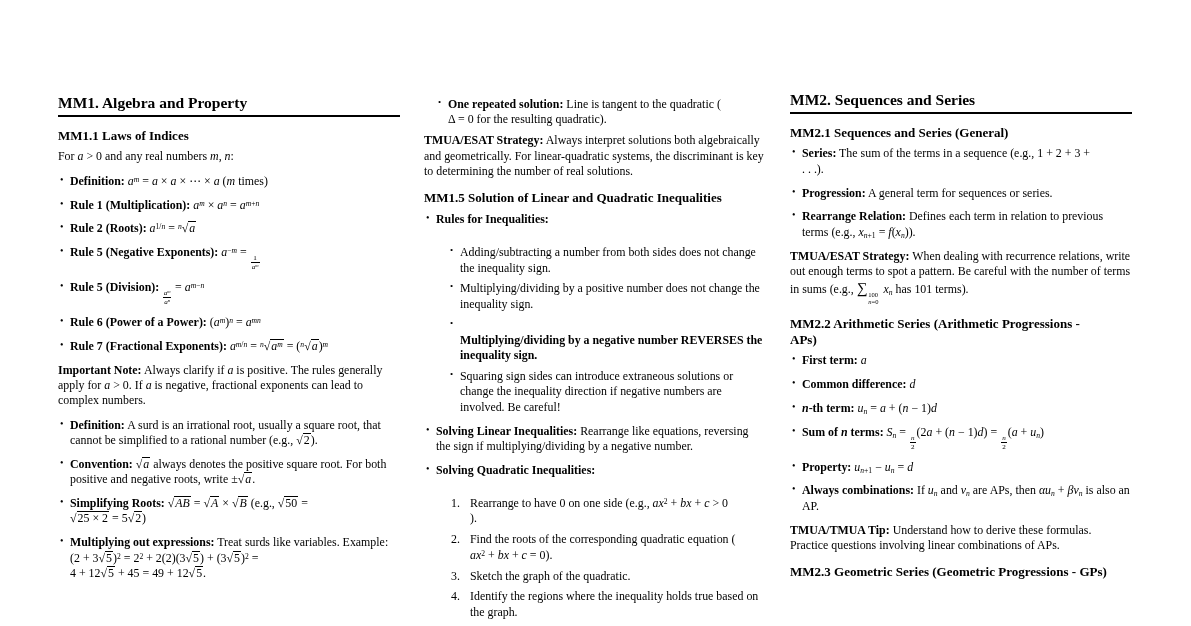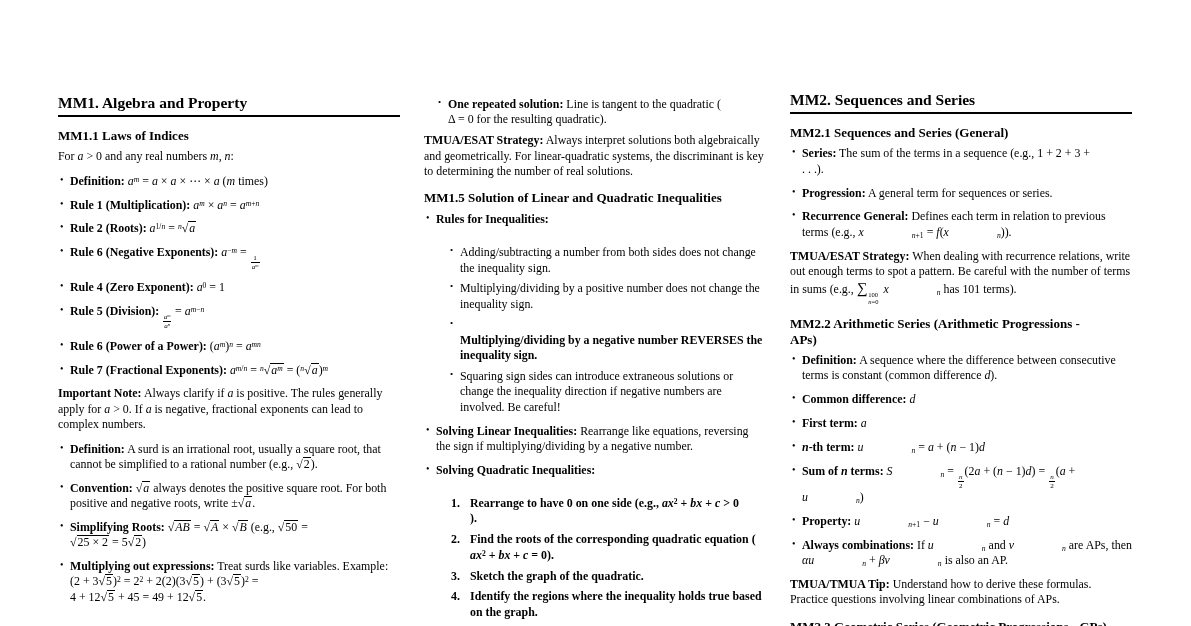--- a/index.html
+++ b/index.html
@@ -11,52 +11,51 @@
   .page{display:flex;gap:24px;padding:0 58px;box-sizing:border-box;width:1191px;}
   .col{width:342px;flex:0 0 342px;padding-top:79px;box-sizing:border-box;}
   .h1{font-size:15.5px;font-weight:bold;border-bottom:2px solid #000;padding-bottom:3px;margin:12px 0 9px 0;line-height:1.15;}
   .col1 .h1{margin-top:15px;}
   .h2{font-size:13px;font-weight:bold;margin:11px 0 6px 0;line-height:1.2;}
   .p{margin:0 0 9px 0;}
   .ul,.ol{margin:0 0 5px 0;}
   .li{position:relative;padding-left:12px;margin-bottom:8.5px;}
   .ul > .li::before{content:"\2022";position:absolute;left:2px;top:0;font-size:10px;}
   .ol{counter-reset:li;}
-  .ol > .li{padding-left:22px;counter-increment:li;font-weight:bold;}
+  .ol > .li{padding-left:22px;counter-increment:li;}
   .ol > .li::before{content:counter(li) ".";position:absolute;left:3px;top:0;}
   .nested{margin:18px 0 2px 12px;}
   .nested .li{margin-bottom:5.5px;}
   .nested.ul > .li::before{font-size:9px;}
   sup{font-size:0.64em;vertical-align:0.45em;line-height:0;}
-  sub{font-size:0.64em;vertical-align:-0.25em;line-height:0;margin-left:48px;}
+  sub{font-size:0.64em;vertical-align:-0.25em;line-height:0;}
   i{font-style:italic;}
   b{font-weight:bold;}
   .rad{display:inline-block;border-top:1px solid #000;line-height:1.05;padding:0 1px;}
   .frac{display:inline-flex;flex-direction:column;align-items:center;font-size:0.6em;line-height:1.15;vertical-align:-0.55em;margin:0 1px;}
   .frac .den{border-top:1px solid #000;padding:0 1px;}
   .lim{display:inline-flex;flex-direction:column;align-items:flex-start;font-size:0.55em;line-height:1.1;vertical-align:-0.5em;margin:0 2px 0 1px;}
   .sum{font-size:1.25em;}
 </style>
 </head>
 <body>
 
 <main class="page">
     <div class="col col1">
       <div class="h1">MM1. Algebra and Property</div>
       <div class="h2">MM1.1 Laws of Indices</div>
       <div class="p">For <i>a</i> &gt; 0 and any real numbers <i>m</i>, <i>n</i>:</div>
       <div class="ul">
         <div class="li"><span><b>Definition:</b> <i>a</i><sup><i>m</i></sup> = <i>a</i> × <i>a</i> × ⋯ × <i>a</i> (<i>m</i> times)</span></div>
         <div class="li"><span><b>Rule 1 (Multiplication):</b> <i>a</i><sup><i>m</i></sup> × <i>a</i><sup><i>n</i></sup> = <i>a</i><sup><i>m</i>+<i>n</i></sup></span></div>
         <div class="li"><span><b>Rule 2 (Roots):</b> <i>a</i><sup>1/<i>n</i></sup> = <sup><i>n</i></sup>√<span class="rad"><i>a</i></span></span></div>
-        <div class="li"><span><b>Rule 6 (Negative Exponents):</b> <i>a</i><sup>−<i>m</i></sup> = <span class="frac">
+        <div class="li"><span><b>Rule 5 (Negative Exponents):</b> <i>a</i><sup>−<i>m</i></sup> = <span class="frac">
               <span>1</span>
               <span class="den"><i>a</i><sup><i>m</i></sup></span>
             </span></span></div>
-        <div class="li"><span><b>Rule 4 (Zero Exponent):</b> <i>a</i><sup>0</sup> = 1</span></div>
         <div class="li"><span><b>Rule 5 (Division):</b> <span class="frac">
               <span><i>a</i><sup><i>m</i></sup></span>
               <span class="den"><i>a</i><sup><i>n</i></sup></span>
             </span> = <i>a</i><sup><i>m</i>−<i>n</i></sup></span></div>
         <div class="li"><span><b>Rule 6 (Power of a Power):</b> (<i>a</i><sup><i>m</i></sup>)<sup><i>n</i></sup> = <i>a</i><sup><i>mn</i></sup></span></div>
         <div class="li"><span><b>Rule 7 (Fractional Exponents):</b> <i>a</i><sup><i>m</i>/<i>n</i></sup> = <sup><i>n</i></sup>√<span class="rad"><i>a</i><sup><i>m</i></sup></span> = (<sup><i>n</i></sup>√<span class="rad"><i>a</i></span>)<sup><i>m</i></sup></span></div>
       </div>
       <div class="p"><b>Important Note:</b> Always clarify if <i>a</i> is positive. The rules generally apply for <i>a</i> &gt; 0. If <i>a</i> is negative, fractional exponents can lead to complex numbers.</div>
       <div class="ul">
         <div class="li"><span><b>Definition:</b> A surd is an irrational root, usually a square root, that cannot be simplified to a rational number (e.g., √<span class="rad">2</span>).</span></div>
@@ -86,31 +85,30 @@
             <div class="li"><span>Identify the regions where the inequality holds true based on the graph.</span></div>
           </div></div>
       </div>
     </div>
     <div class="col col3">
       <div class="h1">MM2. Sequences and Series</div>
       <div class="h2">MM2.1 Sequences and Series (General)</div>
       <div class="ul">
         <div class="li"><span><b>Series:</b> The sum of the terms in a sequence (e.g., 1 + 2 + 3 +<br>. . .).</span></div>
         <div class="li"><span><b>Progression:</b> A general term for sequences or series.</span></div>
-        <div class="li"><span><b>Recurrence General:</b> Defines each term in relation to previous terms (e.g., <i>x</i><sub><i>n</i>+1</sub> = <i>f</i>(<i>x</i><sub><i>n</i></sub>)).</span></div>
+        <div class="li"><span><b>Rearrange Relation:</b> Defines each term in relation to previous terms (e.g., <i>x</i><sub><i>n</i>+1</sub> = <i>f</i>(<i>x</i><sub><i>n</i></sub>)).</span></div>
       </div>
       <div class="p"><b>TMUA/ESAT Strategy:</b> When dealing with recurrence relations, write out enough terms to spot a pattern. Be careful with the number of terms in sums (e.g., <span class="sum">∑</span><span class="lim">
           <span>100</span>
           <span><i>n</i>=0</span>
         </span> <i>x</i><sub><i>n</i></sub> has 101 terms).</div>
       <div class="h2">MM2.2 Arithmetic Series (Arithmetic Progressions -<br>APs)</div>
       <div class="ul">
-        <div class="li"><span><b>Definition:</b> A sequence where the difference between consecutive terms is constant (common difference <i>d</i>).</span></div>
+        <div class="li"><span><b>First term:</b> <i>a</i></span></div>
         <div class="li"><span><b>Common difference:</b> <i>d</i></span></div>
-        <div class="li"><span><b>First term:</b> <i>a</i></span></div>
         <div class="li"><span><b><i>n</i>-th term:</b> <i>u</i><sub><i>n</i></sub> = <i>a</i> + (<i>n</i> − 1)<i>d</i></span></div>
         <div class="li"><span><b>Sum of <i>n</i> terms:</b> <i>S</i><sub><i>n</i></sub> = <span class="frac">
               <span><i>n</i></span>
               <span class="den">2</span>
             </span>(2<i>a</i> + (<i>n</i> − 1)<i>d</i>) = <span class="frac">
               <span><i>n</i></span>
               <span class="den">2</span>
             </span>(<i>a</i> + <i>u</i><sub><i>n</i></sub>)</span></div>
         <div class="li"><span><b>Property:</b> <i>u</i><sub><i>n</i>+1</sub> − <i>u</i><sub><i>n</i></sub> = <i>d</i></span></div>
         <div class="li"><span><b>Always combinations:</b> If <i>u</i><sub><i>n</i></sub> and <i>v</i><sub><i>n</i></sub> are APs, then <i>αu</i><sub><i>n</i></sub> + <i>βv</i><sub><i>n</i></sub> is also an AP.</span></div>

